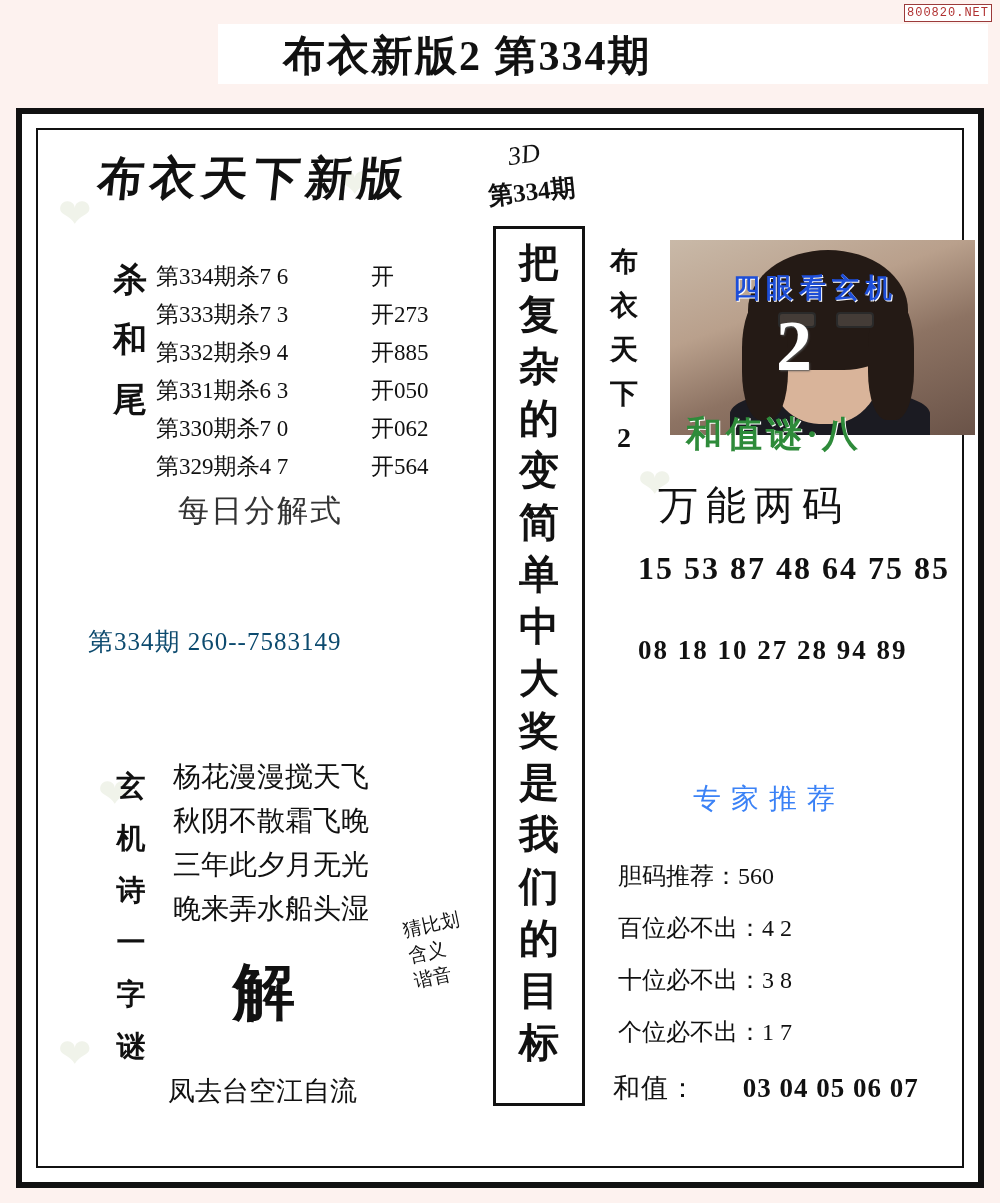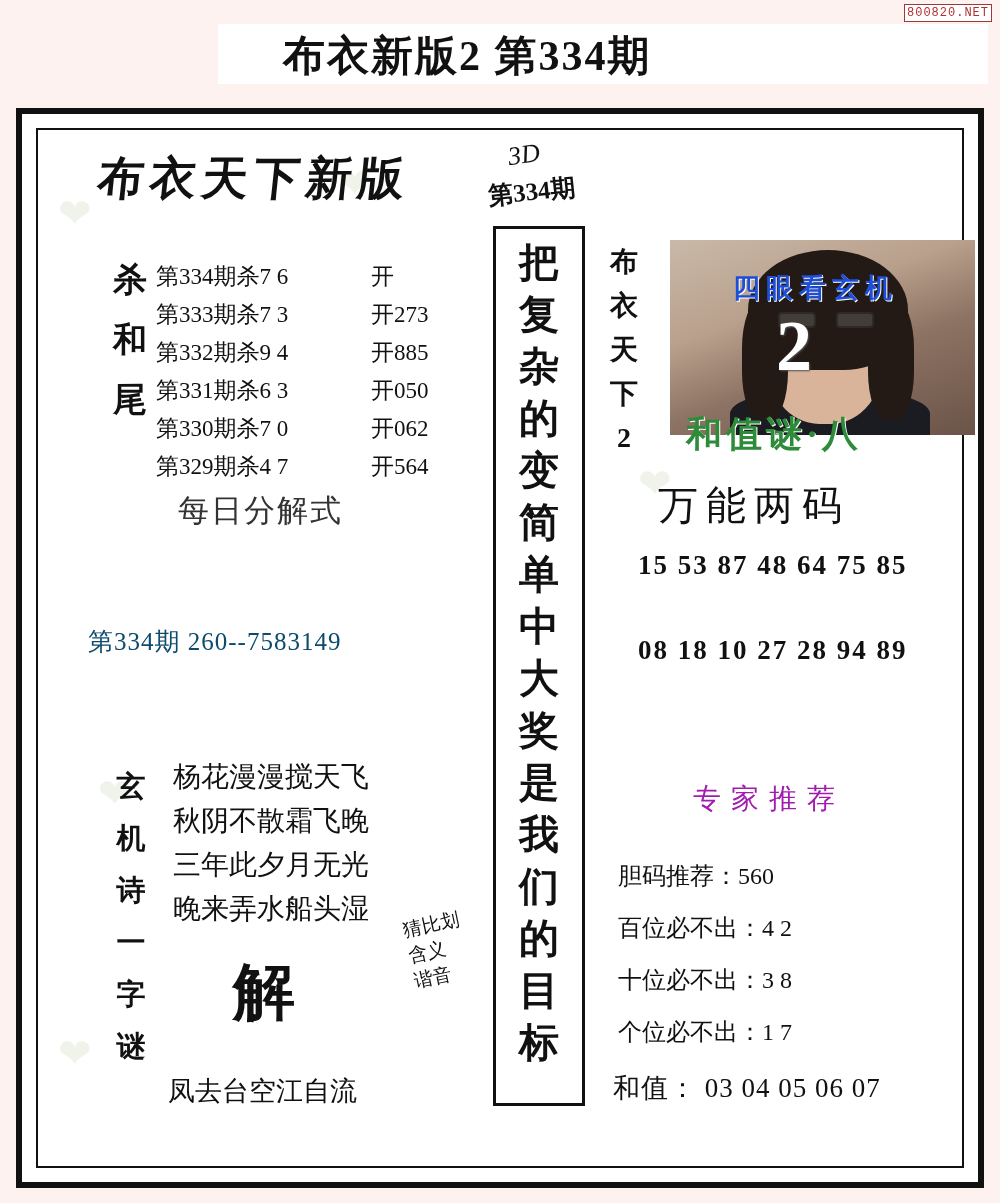--- a/index.html
+++ b/index.html
@@ -189,39 +189,39 @@
     line-height:1;
     text-shadow:1px 1px 2px #555;
   }
   .wnlm{
     position:absolute;left:620px;top:348px;
     font-size:40px;color:#111;letter-spacing:8px;
     font-family:"Liberation Serif", serif;
   }
   .codes1{
     position:absolute;left:600px;top:420px;
-    font-size:27px;font-weight:bold;color:#111;letter-spacing:2px;
+    font-size:32px;font-weight:bold;color:#111;letter-spacing:2px;
   }
   .codes2{
     position:absolute;left:600px;top:505px;
     font-size:27px;font-weight:bold;color:#111;letter-spacing:2px;
   }
   .expert{
     position:absolute;left:655px;top:650px;
-    font-size:28px;color:#a21caf;letter-spacing:10px;text-align:center;
+    font-size:28px;color:#3b82f6;letter-spacing:10px;text-align:center;
   }
   .rec-list{
     position:absolute;left:580px;top:720px;
     font-size:24px;color:#111;line-height:52px;
   }
   .sum-row{
     position:absolute;left:575px;top:940px;
     font-size:27px;color:#111;letter-spacing:1px;
   }
-  .sum-row b{font-weight:normal;}
+  .sum-row b{font-weight:bold;margin-left:38px;}
 </style>
 </head>
 <body>
 
 <div class="page">
 
   <div class="site-tag">800820.NET</div>
 
   <div class="title-bar"></div>
   <div class="title-text">布衣新版2 第334期</div>

